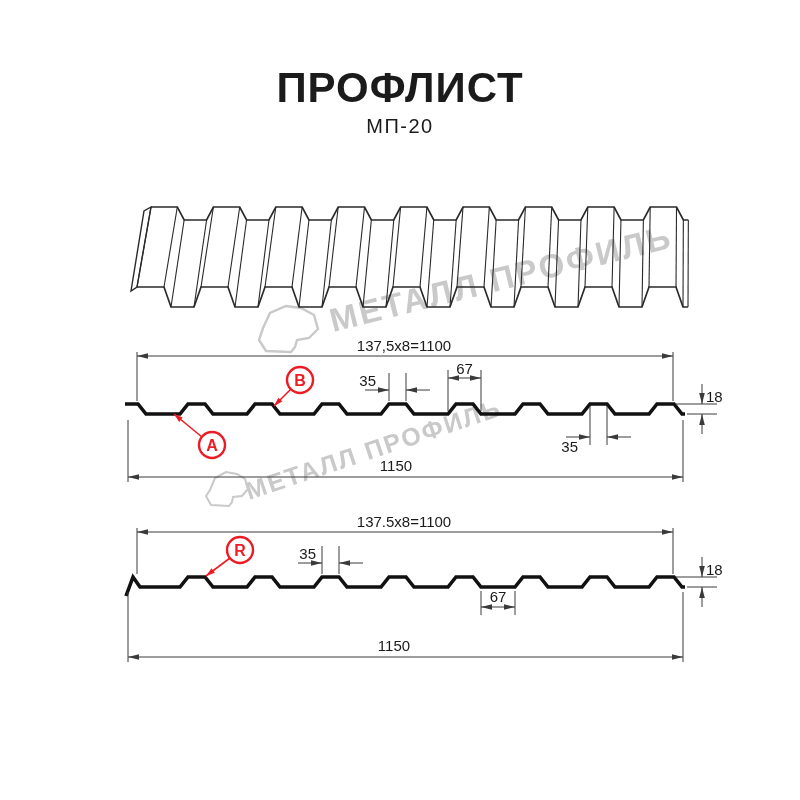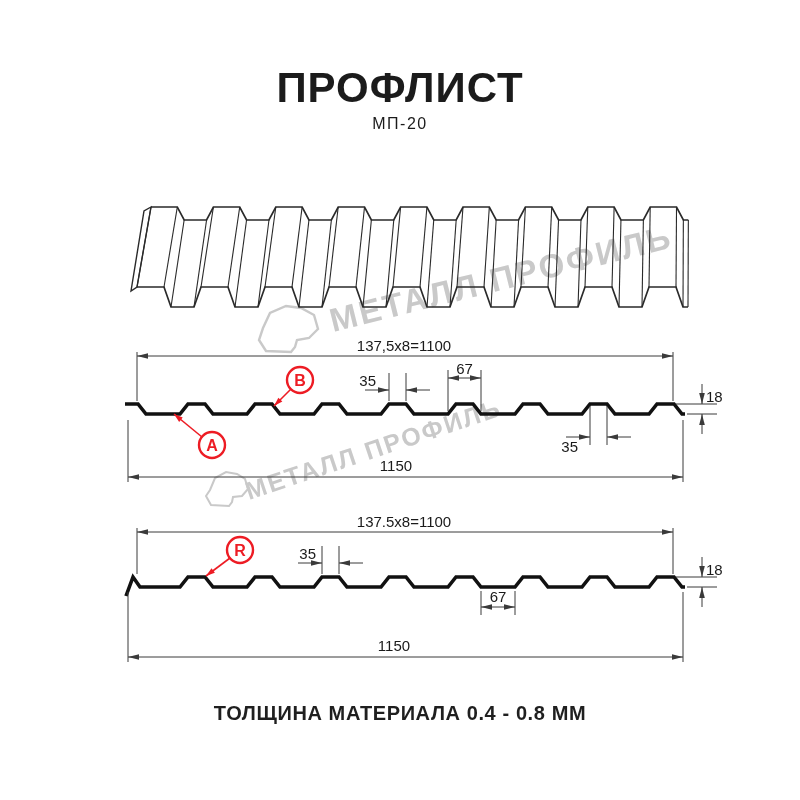--- a/index.html
+++ b/index.html
@@ -1,21 +1,21 @@
 <!DOCTYPE html>
 <html><head>
 <meta charset="utf-8">
 <style>
   html,body{margin:0;padding:0;background:#fff;}
   .canvas{position:relative;width:800px;height:800px;background:#fff;overflow:hidden;
           font-family:"Liberation Sans",sans-serif;border-radius:10px;}
   .page-title{position:absolute;top:64px;left:0;width:800px;text-align:center;
               font-size:42px;font-weight:bold;letter-spacing:1px;color:#1b1b1b;}
   .page-subtitle{position:absolute;top:115px;left:0;width:800px;text-align:center;
-                 font-size:16px;font-weight:normal;letter-spacing:1.5px;color:#1b1b1b;}
+                 font-size:20px;font-weight:normal;letter-spacing:1.5px;color:#1b1b1b;}
   .footer-note{position:absolute;top:702px;left:0;width:800px;text-align:center;
                font-size:20px;font-weight:bold;letter-spacing:0.6px;color:#1f1f1f;}
   svg{position:absolute;top:0;left:0;}
   svg text{font-family:"Liberation Sans",sans-serif;}
   .wm-text{font-size:33px;font-weight:bold;letter-spacing:2.5px;}
   .wm-text2{font-size:25px;font-weight:bold;letter-spacing:2px;}
 </style>
 </head>
 <body>
 
@@ -160,14 +160,13 @@
         <text x="706" y="575" text-anchor="start" font-size="15" fill="#1a1a1a" font-weight="normal">18</text>
         <line x1="128" y1="592" x2="128" y2="662" stroke="#3a3a3a" stroke-width="1"></line>
         <line x1="683" y1="592" x2="683" y2="662" stroke="#3a3a3a" stroke-width="1"></line>
         <line x1="128" y1="657" x2="683" y2="657" stroke="#3a3a3a" stroke-width="1"></line>
         <path d="M128,657 l11,-2.8 v5.6 z" fill="#3a3a3a"></path>
         <path d="M683,657 l-11,-2.8 v5.6 z" fill="#3a3a3a"></path>
         <text x="394" y="651" text-anchor="middle" font-size="15" fill="#1a1a1a" font-weight="normal">1150</text>
       </g>
   </svg>
 
-  <div class="footer-note">ТОЛЩИНА МАТЕРИАЛА 0.4 - 0.8 ММ</div>
 </div>
 
 </body></html>

